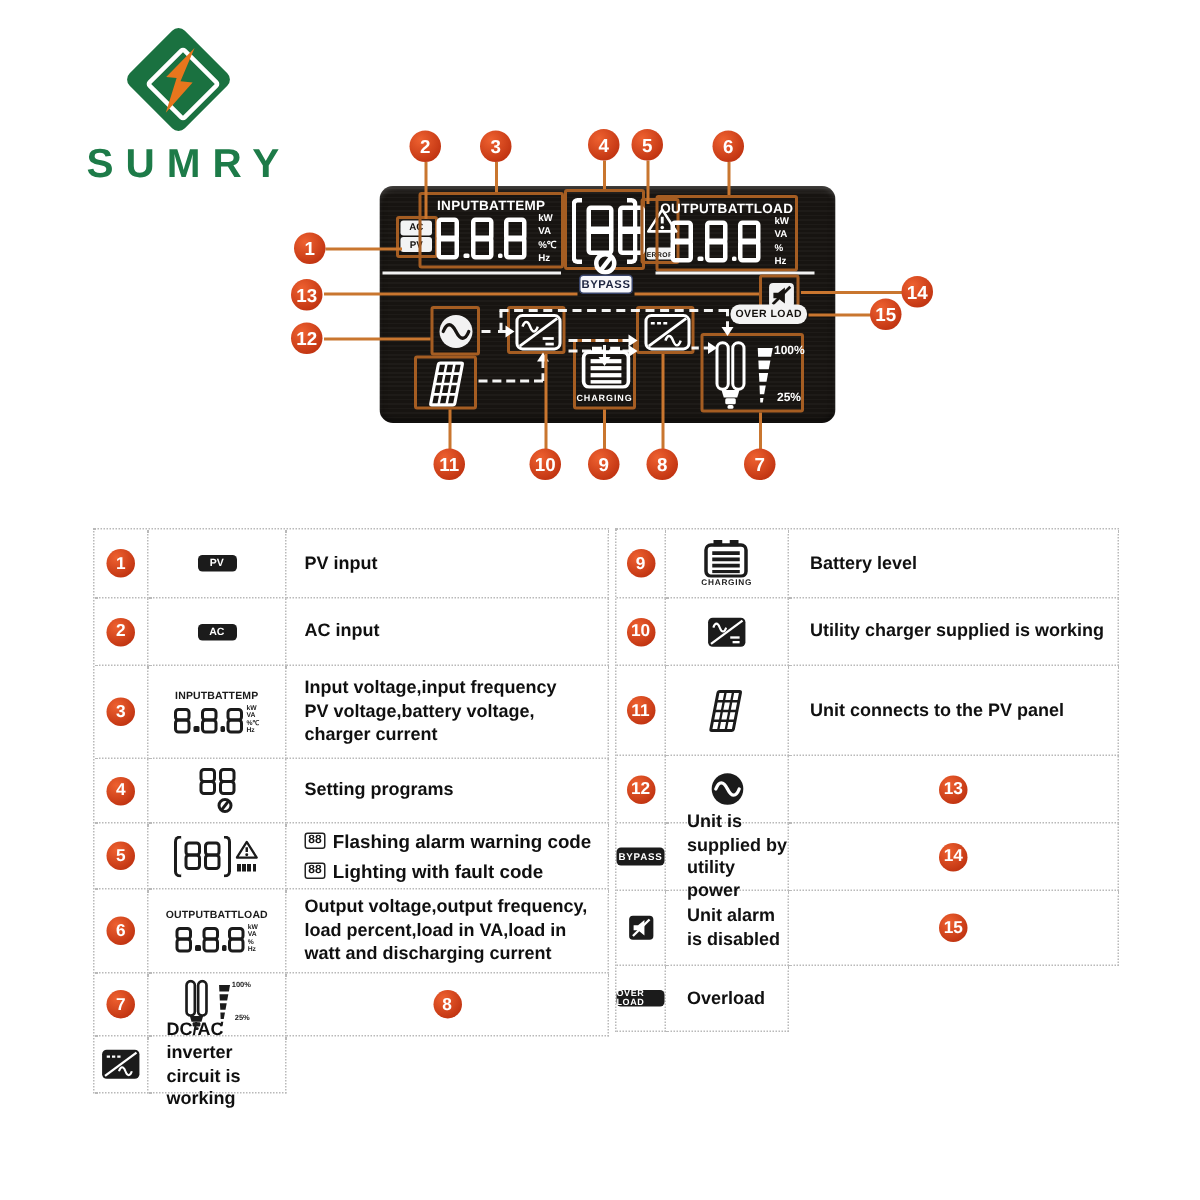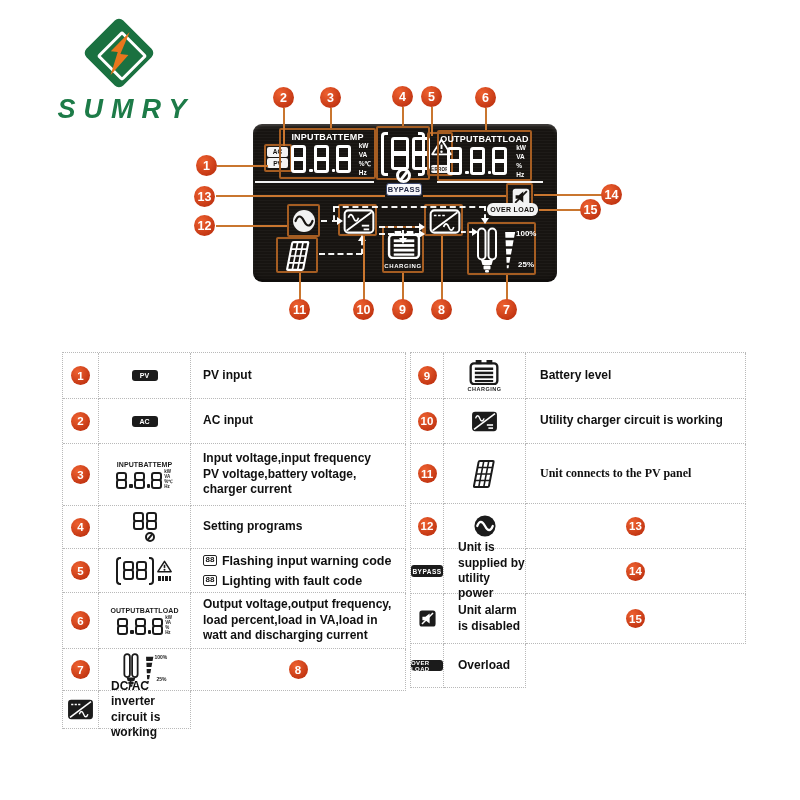--- a/index.html
+++ b/index.html
@@ -9,21 +9,21 @@
   
   .logo{position:absolute;left:48px;top:12px;width:148px;height:114px;}
   .ldia{position:absolute;left:45px;top:15px;width:52px;height:52px;background:#1a7140;
     transform:rotate(45deg);border-radius:6px;}
   .ldia2{position:absolute;left:56px;top:26px;width:30px;height:30px;border:3px solid #fff;
     transform:rotate(45deg);border-radius:3px;}
   .lbolt{position:absolute;left:57px;top:19px;width:28px;height:45px;background:#e8761d;
     transform:rotate(6deg);
     clip-path:polygon(80% 0,20% 47%,45% 47%,28% 100%,84% 51%,55% 51%);}
   .ltxt{position:absolute;left:0;top:82px;width:148px;text-align:center;
-    font-size:27px;font-weight:700;color:#1d7b48;letter-spacing:8px;padding-left:8px;box-sizing:border-box;font-style:italic;}
+    font-size:27px;font-weight:700;color:#1d7b48;letter-spacing:8px;padding-left:8px;box-sizing:border-box;}
 
   
   .co{position:absolute;width:21px;height:21px;border-radius:50%;color:#fff;z-index:3;
     background:radial-gradient(circle at 35% 30%,#ee6130,#c23512 75%);
     display:flex;align-items:center;justify-content:center;font-size:12.5px;font-weight:700;}
   .cline{position:absolute;background:#c9762f;z-index:2;}
 
   
   .lcd{position:absolute;left:253px;top:124px;width:304px;height:158px;background:#171411;
     border-radius:9px;z-index:1;
@@ -422,21 +422,21 @@
         </div>
         <svg style="position:absolute;left:41px;top:5px;" width="15" height="13" viewBox="0 0 26 22">
           <path d="M13 2 L24.5 20 H1.5 Z" fill="none" stroke="#1b1b1b" stroke-width="2.6" stroke-linejoin="round"></path>
           <line x1="13" y1="8" x2="13" y2="13.5" stroke="#1b1b1b" stroke-width="2.8"></line>
           <circle cx="13" cy="16.8" r="1.7" fill="#1b1b1b"></circle>
         </svg>
         <div class="dashbar" style="position:absolute;left:42px;top:20px;"></div>
       </div>
     </div>
     <div class="cell txt" style="flex-direction:column;align-items:flex-start;justify-content:center;gap:4px;font-size:12.5px;">
-      <div class="r5line"><span class="mini88"><span>88</span></span><span>Flashing input warning code</span></div>
+      <div class="r5line"><span class="mini88"><span>88</span></span><span>Flashing alarm warning code</span></div>
       <div class="r5line"><span class="mini88"><span>88</span></span><span>Lighting with fault code</span></div>
     </div>
 
     <div class="cell">
         <span class="cnum">
           <span>6</span>
         </span>
       </div>
     <div class="cell">
       <div class="minidisp">
@@ -534,36 +534,36 @@
       </div>
     <div class="cell">
       <svg width="27" height="21" viewBox="0 0 34 27">
         <rect x="1" y="1" width="32" height="25" rx="4" fill="#1b1b1b"></rect>
         <line x1="3.5" y1="23.5" x2="30.5" y2="3.5" stroke="#fff" stroke-width="2"></line>
         <path d="M5.5 9.5 c1.5-4.5 3.8-4.5 5.5 0 c1.7 4.5 4 4.5 5.5 0" fill="none" stroke="#fff" stroke-width="1.8"></path>
         <rect x="20" y="17" width="8" height="2" fill="#fff"></rect>
         <rect x="22" y="21" width="6" height="2" fill="#fff"></rect>
       </svg>
     </div>
-    <div class="cell txt" style="padding-left:14px;">Utility charger circuit is working</div>
+    <div class="cell txt" style="padding-left:14px;">Utility charger supplied is working</div>
 
     <div class="cell">
         <span class="cnum">
           <span>11</span>
         </span>
       </div>
     <div class="cell">
       <svg width="26" height="30" viewBox="0 0 24 30">
         <g transform="translate(4 1) skewX(-11)">
           <rect x="2" y="1" width="15" height="26" rx="1" fill="none" stroke="#1b1b1b" stroke-width="2"></rect>
           <path d="M7 1 v26 M12 1 v26 M2 7.5 h15 M2 14 h15 M2 20.5 h15" stroke="#1b1b1b" stroke-width="1.6"></path>
         </g>
       </svg>
     </div>
-    <div class="cell txt" style="padding-left:14px;font-family:Liberation Serif, serif;">Unit connects to the PV panel</div>
+    <div class="cell txt" style="padding-left:14px;">Unit connects to the PV panel</div>
 
     <div class="cell">
         <span class="cnum">
           <span>12</span>
         </span>
       </div>
     <div class="cell">
       <svg width="22" height="22" viewBox="0 0 24 24">
         <circle cx="12" cy="12" r="11.5" fill="#1b1b1b"></circle>
         <path d="M3.5 12 c2.3-6 5.5-6 8.5 0 c3 6 6.2 6 8.5 0" fill="none" stroke="#fff" stroke-width="2.4" stroke-linecap="round"></path>

